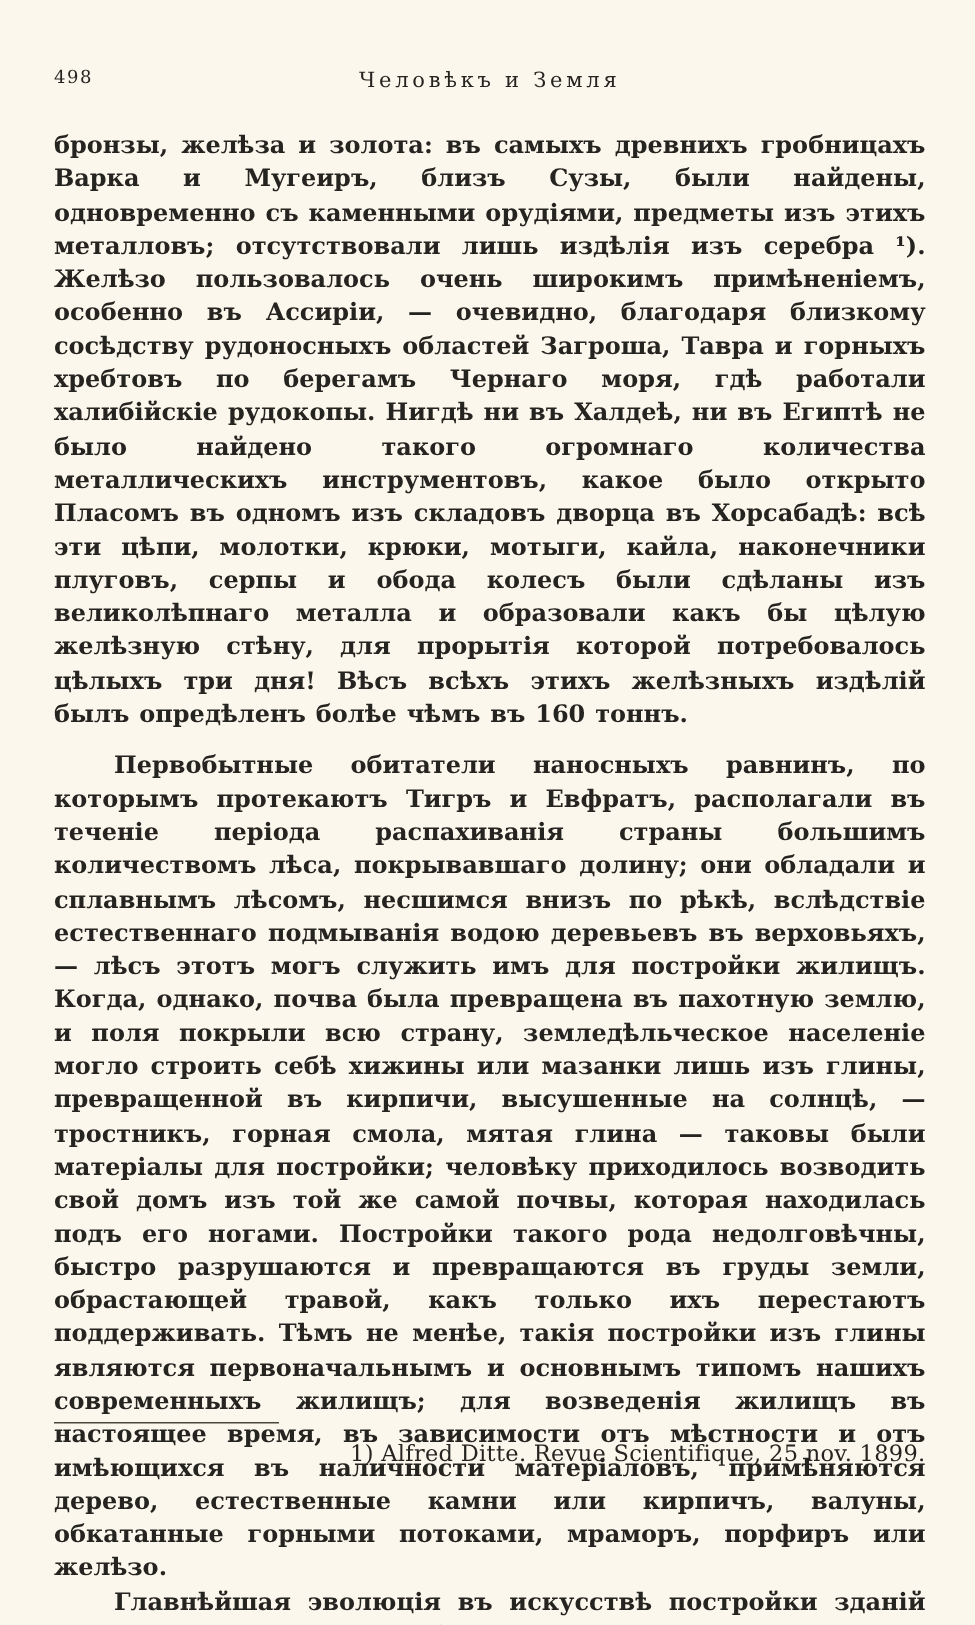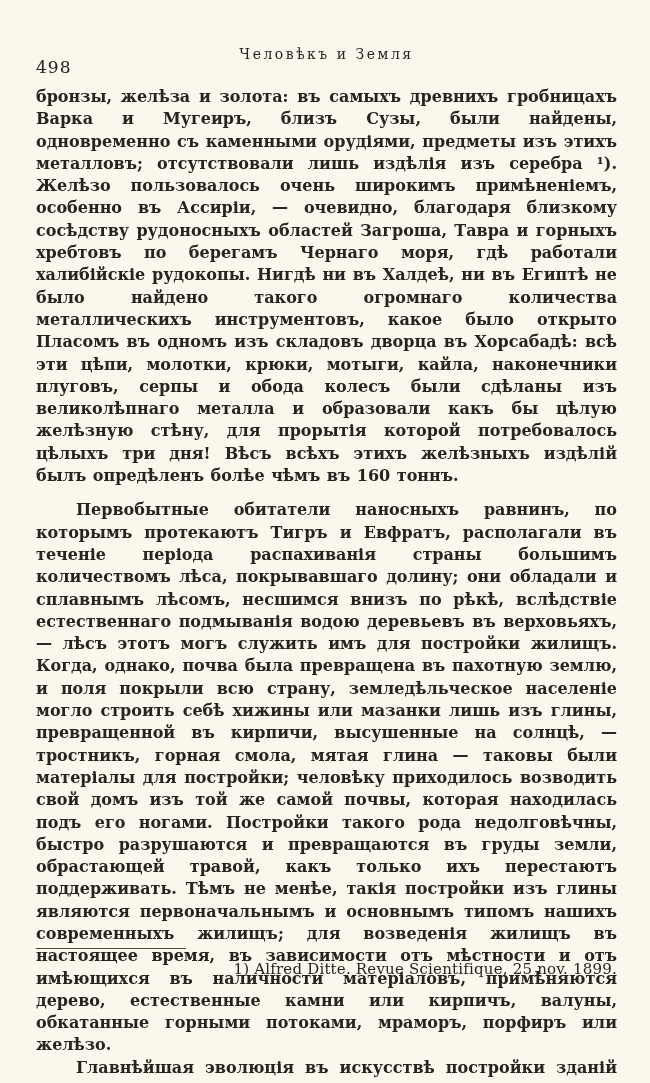--- a/index.html
+++ b/index.html
@@ -26,22 +26,22 @@
     position: absolute;
     top: 44px;
     left: 36px;
     right: 33px;
     height: 22px;
   }
 
   .page-number {
     position: absolute;
     left: 0;
-    top: 13px;
-    font-size: 17px;
+    top: 0;
+    font-size: 12px;
     letter-spacing: 1px;
   }
 
   .running-title {
     text-align: center;
     font-size: 14px;
     letter-spacing: 2.5px;
     padding-top: 2px;
   }
 

